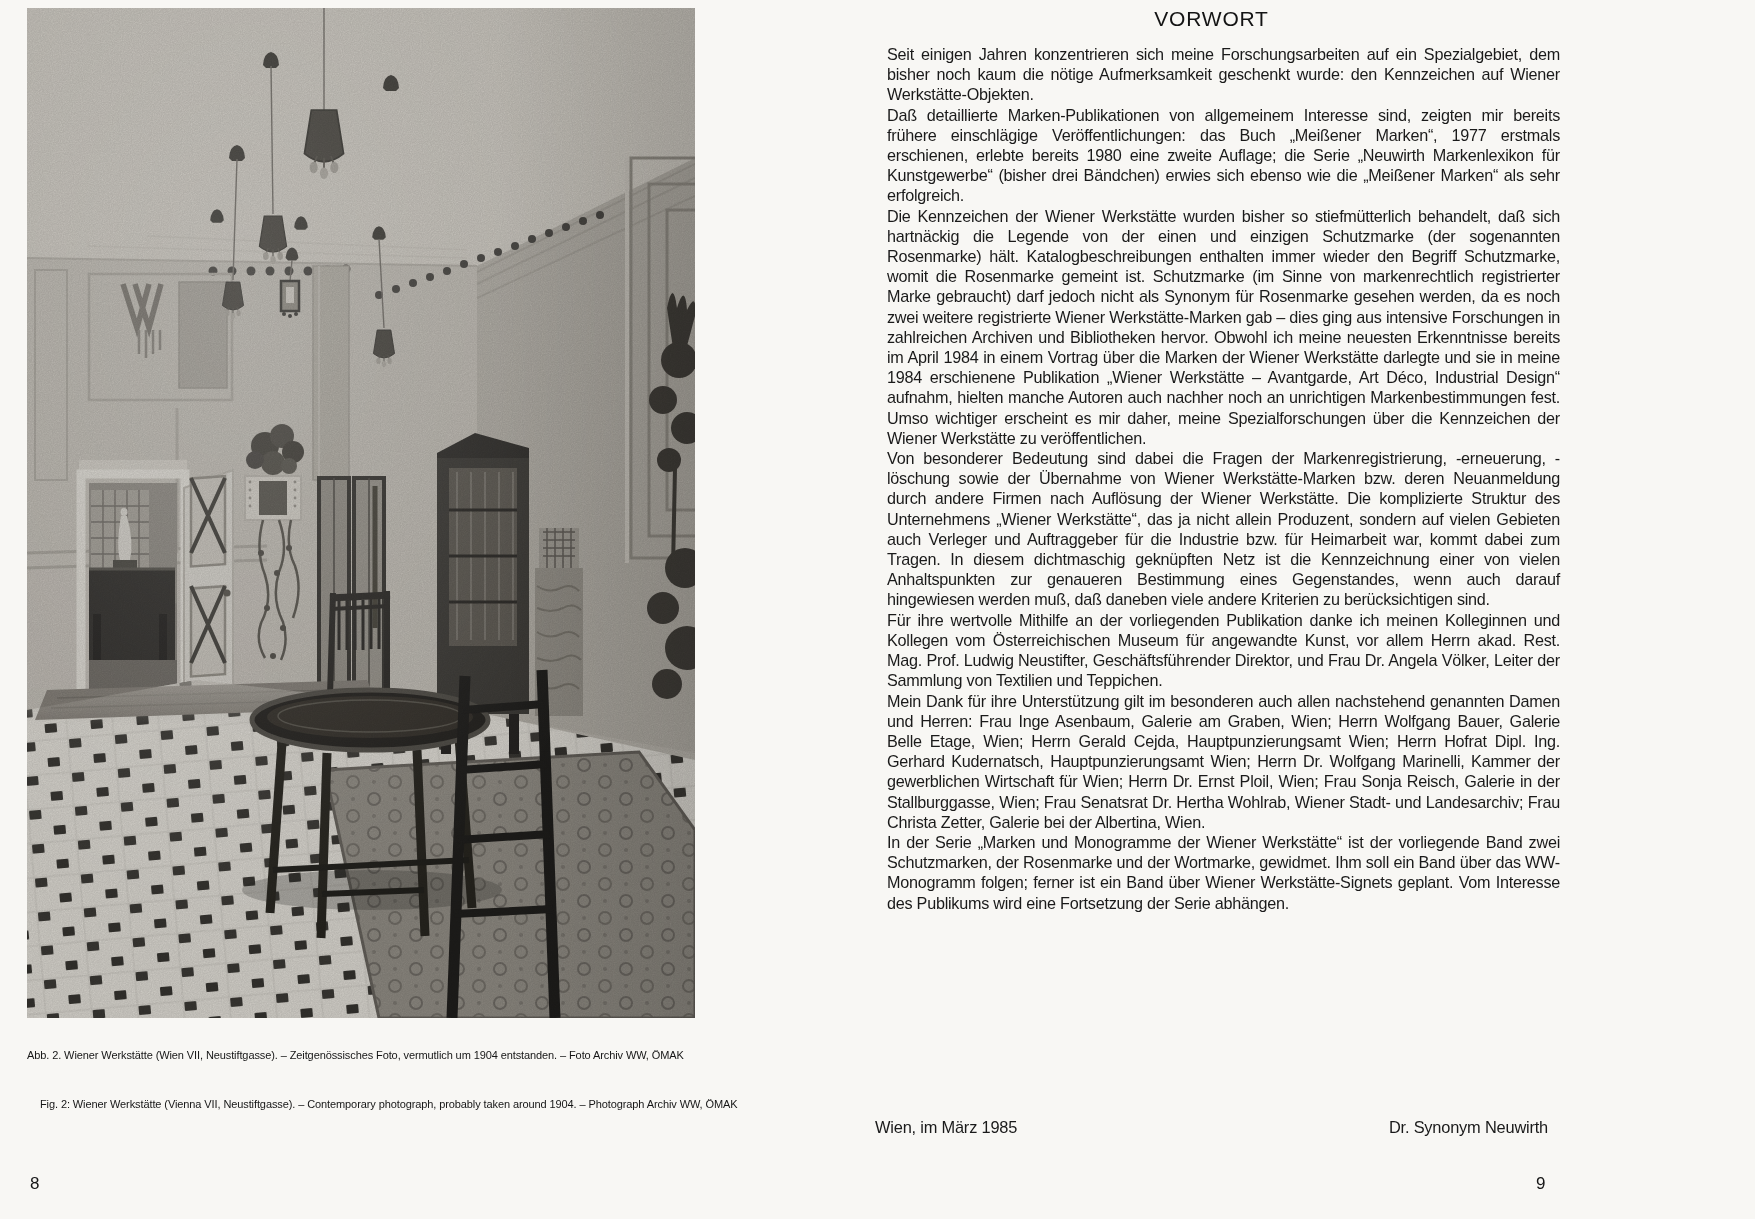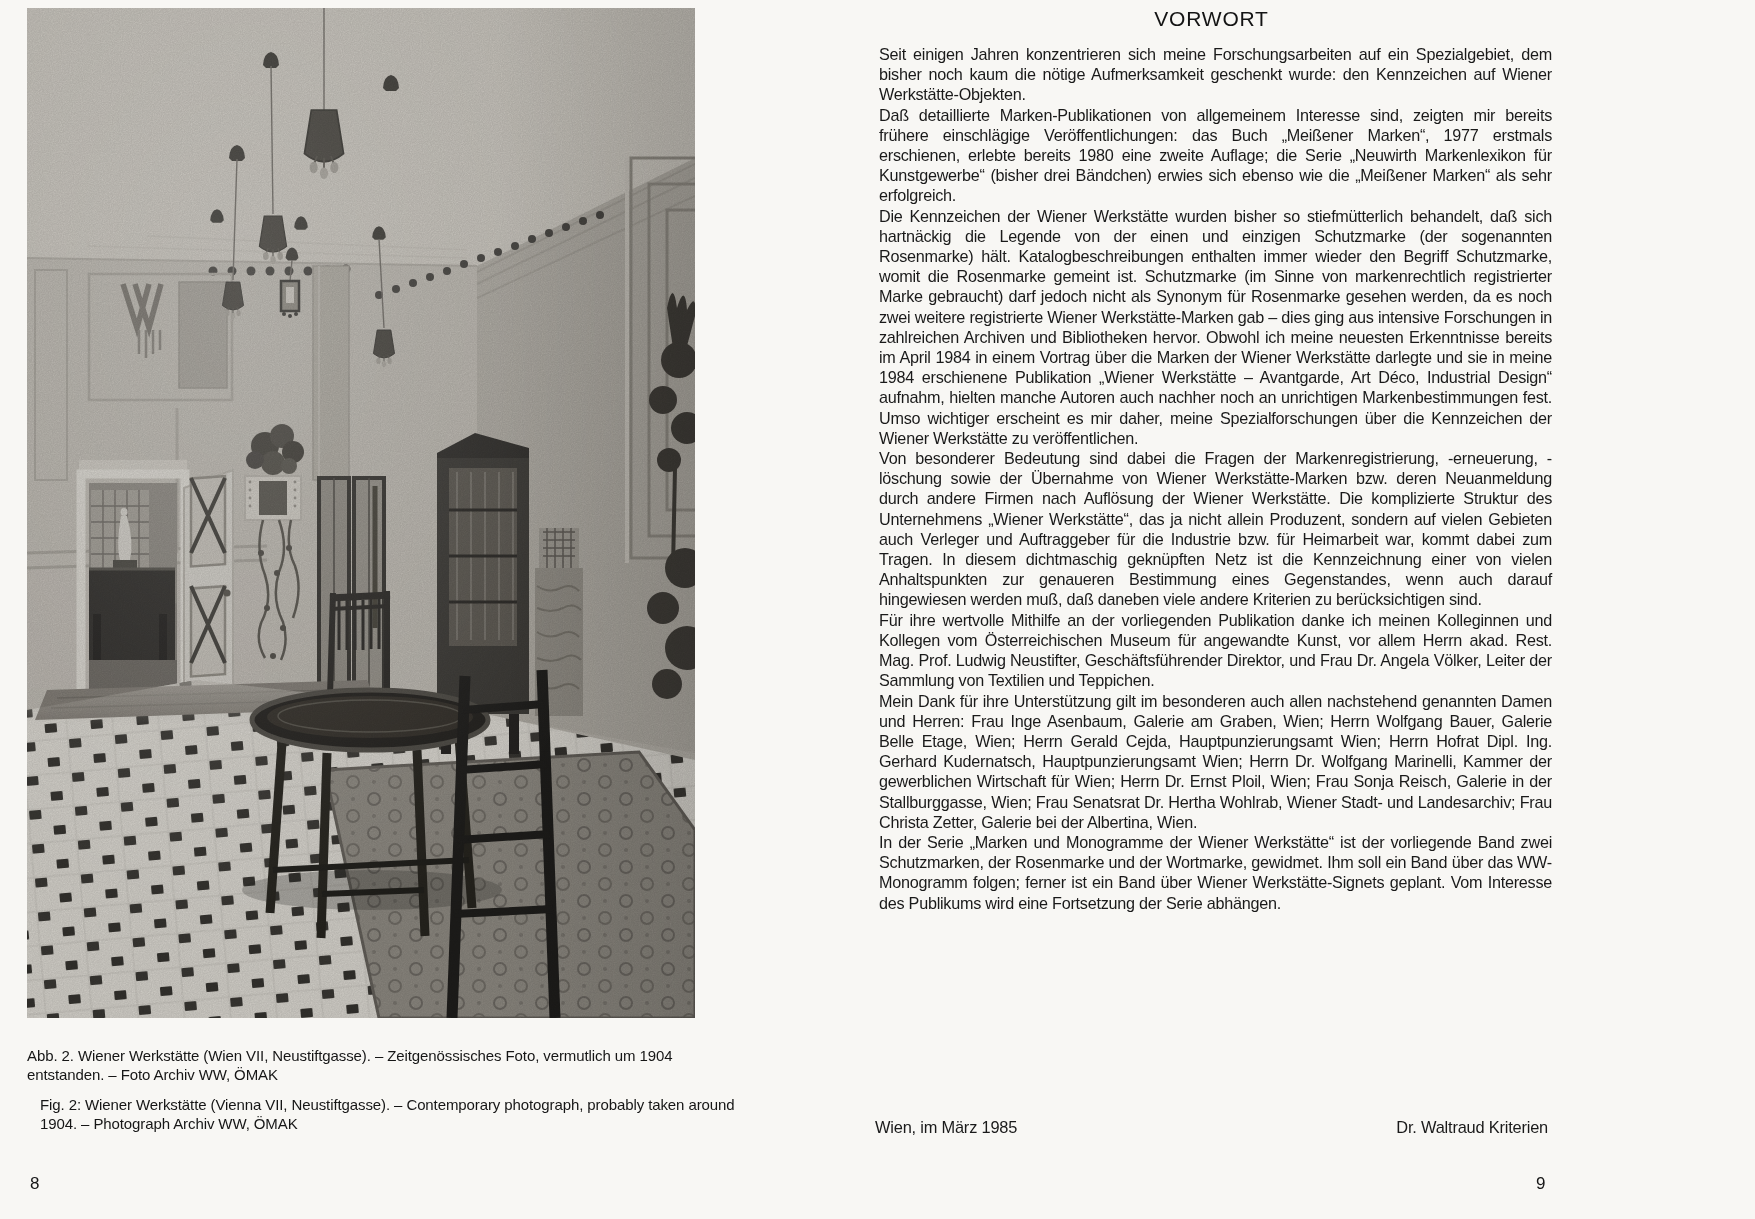--- a/index.html
+++ b/index.html
@@ -11,37 +11,37 @@
     position:relative;
     overflow:hidden;
   }
   .spread{position:absolute;inset:0;}
   
   .page-left{position:absolute;left:27px;top:8px;width:700px;}
   .photo-wrap{width:668px;height:1010px;display:block;margin:0;}
   .photo-wrap svg{width:668px;height:1010px;display:block;}
   .caption{
     width:700px;
-    font-size:15px;line-height:19px;letter-spacing:-0.1px;
+    font-size:11px;line-height:19px;letter-spacing:-0.1px;
     margin:0;color:#161616;
   }
   .caption.de{position:absolute;left:0;top:1038px;}
   .caption.en{position:absolute;left:13px;top:1087px;}
   .pagenum{
     position:absolute;font-size:17px;color:#161616;
   }
   .pagenum.pn-left{left:30px;top:1174px;}
   .pagenum.pn-right{left:1536px;top:1174px;}
   
   .page-right{position:absolute;left:875px;top:6px;width:673px;}
   .page-right h1{
     margin:0;font-size:21px;font-weight:400;letter-spacing:0.8px;
     line-height:26px;color:#141414;text-align:center;
   }
-  .foreword{position:absolute;left:4px;top:38px;width:673px;}
+  .foreword{position:absolute;left:12px;top:38px;width:673px;}
   .foreword p{
     margin:0;
     font-size:16.2px;line-height:20.2px;letter-spacing:-0.25px;
     text-align:justify;color:#1a1a1a;
   }
   .signoff{
     position:absolute;left:0;top:1112px;width:673px;
     display:flex;justify-content:space-between;
     font-size:16.4px;letter-spacing:-0.2px;color:#1a1a1a;align-items:flex-end;
   }
@@ -322,19 +322,19 @@
       <p>Seit einigen Jahren konzentrieren sich meine Forschungsarbeiten auf ein Spezialgebiet, dem bisher noch kaum die nötige Aufmerksamkeit geschenkt wurde: den Kennzeichen auf Wiener Werkstätte-Objekten.</p>
       <p>Daß detaillierte Marken-Publikationen von allgemeinem Interesse sind, zeigten mir bereits frühere einschlägige Veröffentlichungen: das Buch „Meißener Marken“, 1977 erstmals erschienen, erlebte bereits 1980 eine zweite Auflage; die Serie „Neuwirth Markenlexikon für Kunstgewerbe“ (bisher drei Bändchen) erwies sich ebenso wie die „Meißener Marken“ als sehr erfolgreich.</p>
       <p>Die Kennzeichen der Wiener Werkstätte wurden bisher so stiefmütterlich behandelt, daß sich hartnäckig die Legende von der einen und einzigen Schutzmarke (der sogenannten Rosenmarke) hält. Katalogbeschreibungen enthalten immer wieder den Begriff Schutzmarke, womit die Rosenmarke gemeint ist. Schutzmarke (im Sinne von markenrechtlich registrierter Marke gebraucht) darf jedoch nicht als Synonym für Rosenmarke gesehen werden, da es noch zwei weitere registrierte Wiener Werkstätte-Marken gab – dies ging aus intensive Forschungen in zahlreichen Archiven und Bibliotheken hervor. Obwohl ich meine neuesten Erkenntnisse bereits im April 1984 in einem Vortrag über die Marken der Wiener Werkstätte darlegte und sie in meine 1984 erschienene Publikation „Wiener Werkstätte – Avantgarde, Art Déco, Industrial Design“ aufnahm, hielten manche Autoren auch nachher noch an unrichtigen Markenbestimmungen fest. Umso wichtiger erscheint es mir daher, meine Spezialforschungen über die Kennzeichen der Wiener Werkstätte zu veröffentlichen.</p>
       <p>Von besonderer Bedeutung sind dabei die Fragen der Markenregistrierung, -erneuerung, -löschung sowie der Übernahme von Wiener Werkstätte-Marken bzw. deren Neuanmeldung durch andere Firmen nach Auflösung der Wiener Werkstätte. Die komplizierte Struktur des Unternehmens „Wiener Werkstätte“, das ja nicht allein Produzent, sondern auf vielen Gebieten auch Verleger und Auftraggeber für die Industrie bzw. für Heimarbeit war, kommt dabei zum Tragen. In diesem dichtmaschig geknüpften Netz ist die Kennzeichnung einer von vielen Anhaltspunkten zur genaueren Bestimmung eines Gegenstandes, wenn auch darauf hingewiesen werden muß, daß daneben viele andere Kriterien zu berücksichtigen sind.</p>
       <p>Für ihre wertvolle Mithilfe an der vorliegenden Publikation danke ich meinen Kolleginnen und Kollegen vom Österreichischen Museum für angewandte Kunst, vor allem Herrn akad. Rest. Mag. Prof. Ludwig Neustifter, Geschäftsführender Direktor, und Frau Dr. Angela Völker, Leiter der Sammlung von Textilien und Teppichen.</p>
       <p>Mein Dank für ihre Unterstützung gilt im besonderen auch allen nachstehend genannten Damen und Herren: Frau Inge Asenbaum, Galerie am Graben, Wien; Herrn Wolfgang Bauer, Galerie Belle Etage, Wien; Herrn Gerald Cejda, Hauptpunzierungsamt Wien; Herrn Hofrat Dipl. Ing. Gerhard Kudernatsch, Hauptpunzierungsamt Wien; Herrn Dr. Wolfgang Marinelli, Kammer der gewerblichen Wirtschaft für Wien; Herrn Dr. Ernst Ploil, Wien; Frau Sonja Reisch, Galerie in der Stallburggasse, Wien; Frau Senatsrat Dr. Hertha Wohlrab, Wiener Stadt- und Landesarchiv; Frau Christa Zetter, Galerie bei der Albertina, Wien.</p>
       <p>In der Serie „Marken und Monogramme der Wiener Werkstätte“ ist der vorliegende Band zwei Schutzmarken, der Rosenmarke und der Wortmarke, gewidmet. Ihm soll ein Band über das WW-Monogramm folgen; ferner ist ein Band über Wiener Werkstätte-Signets geplant. Vom Interesse des Publikums wird eine Fortsetzung der Serie abhängen.</p>
     </div>
     <div class="signoff">
       <span>Wien, im März 1985</span>
-      <span>Dr. Waltraud Kriterien</span>
+      <span>Dr. Synonym Neuwirth</span>
     </div>
   </section>
 
   <div class="pagenum pn-left">8</div>
   <div class="pagenum pn-right">9</div>
 </div>
 
 </body></html>

